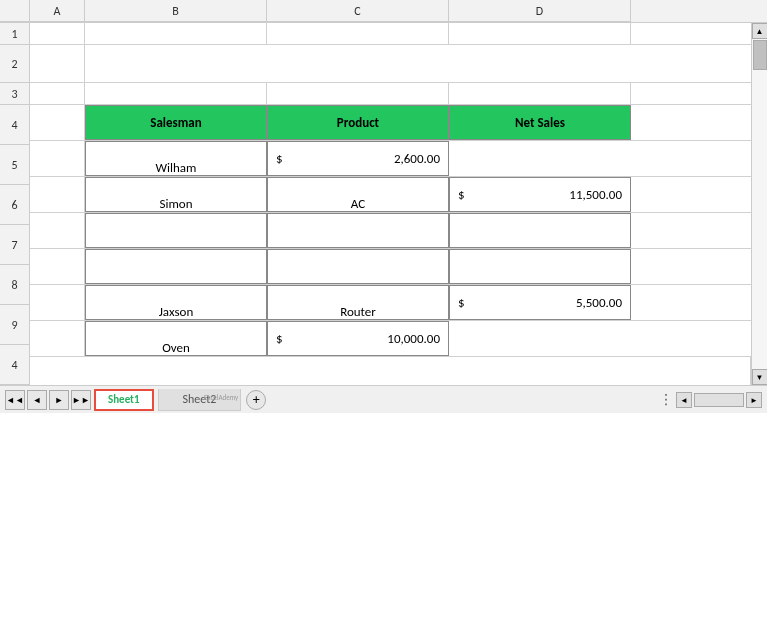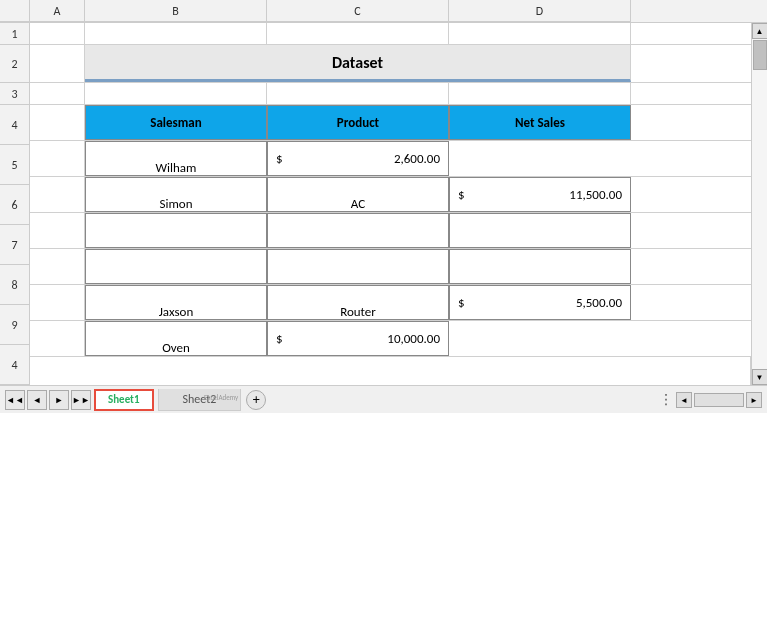--- a/index.html
+++ b/index.html
@@ -101,21 +101,21 @@
     .dataset-cell {
       background: #e8e8e8;
       font-size: 16px;
       font-weight: bold;
       justify-content: center;
       border-bottom: 3px solid #7b9fc4 !important;
     }
 
     
     .table-header {
-      background: #0ea5e9;
+      background: #22c55e;
       font-weight: bold;
       justify-content: center;
       border: 1px solid #888;
     }
 
     
     .table-data {
       border: 1px solid #888;
       justify-content: center;
       align-items: flex-end;
@@ -312,23 +312,20 @@
 
         <div class="grid-row short">
           <div class="cell col-a"></div>
           <div class="cell col-b"></div>
           <div class="cell col-c"></div>
           <div class="cell col-d"></div>
         </div>
 
         <div class="grid-row" style="height:38px;">
           <div class="cell col-a"></div>
-          <div class="cell dataset-cell" style="width: calc(182px + 182px + 182px); min-width: calc(182px + 182px + 182px); border-bottom: 3px solid #7b9fc4;">
-            <span>Dataset</span>
-          </div>
         </div>
 
         <div class="grid-row short">
           <div class="cell col-a"></div>
           <div class="cell col-b"></div>
           <div class="cell col-c"></div>
           <div class="cell col-d"></div>
         </div>
 
         <div class="grid-row" style="height:36px;">

